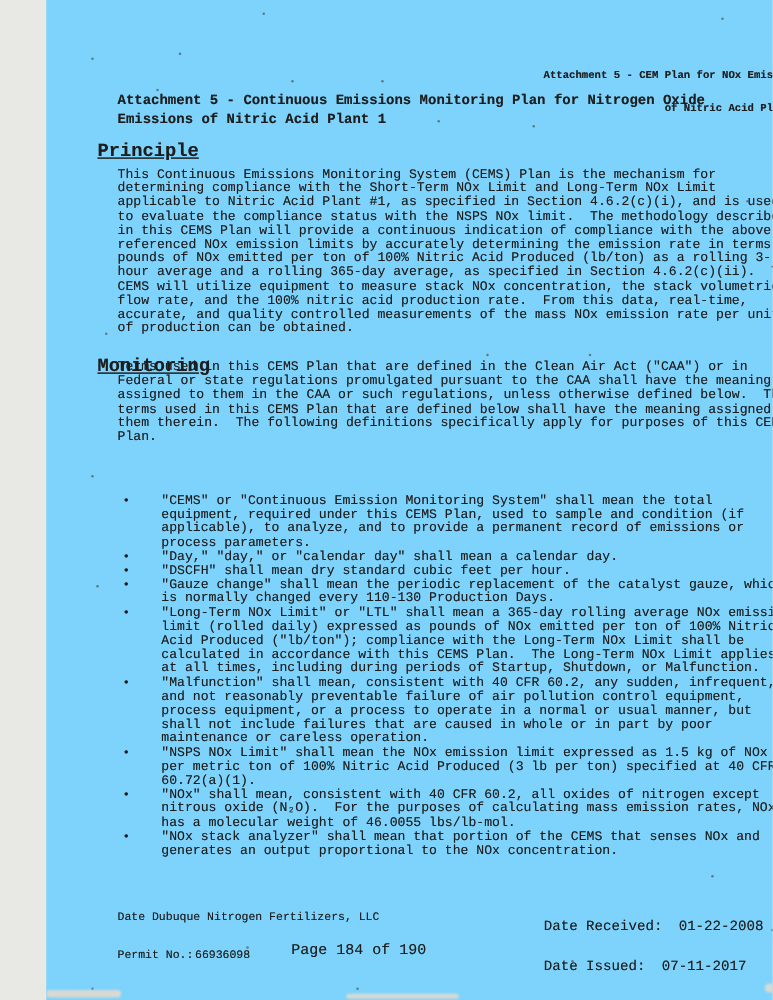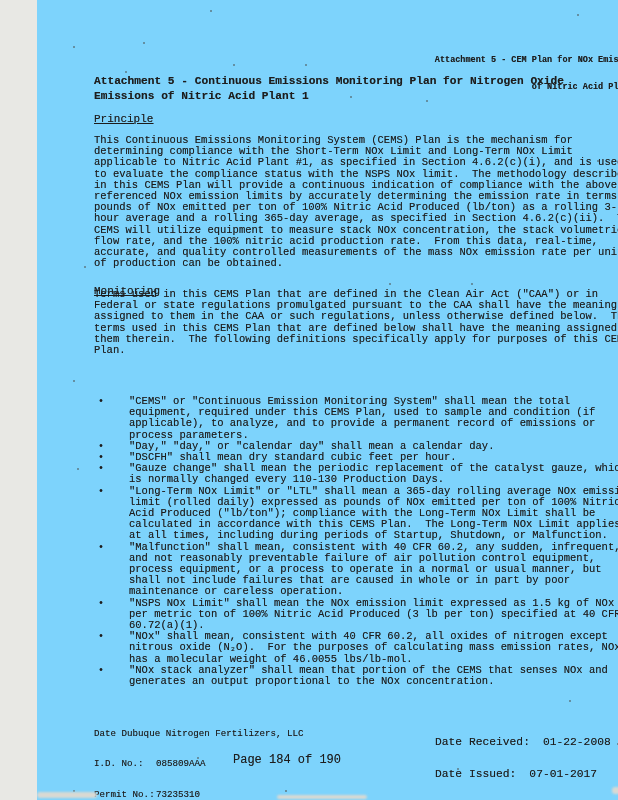--- a/index.html
+++ b/index.html
@@ -18,22 +18,22 @@
     text-align:right;
     font-size:8.5px; font-weight:700; line-height:9px;
     white-space:pre;
   }
   .doc-title {
     position:absolute; top:74px; left:57px; margin:0;
     font-size:11.2px; font-weight:700; line-height:15px;
     white-space:pre;
   }
   .sec-heading {
-    position:absolute; left:57px; margin:0;
-    font-size:11px; font-weight:400;
+    position:absolute; left:41px; margin:0;
+    font-size:15px; font-weight:700;
     text-decoration:underline;
   }
   .principle-heading { top:113px; }
   .definitions-heading { top:285px; }
   .body-text {
     position:absolute; left:57px; margin:0;
     font-size:10.5px; line-height:11.2px;
     white-space:pre;
   }
   .principle-body { top:135px; }
@@ -159,27 +159,26 @@
       </li>
     <li>
         <span class="bullet"></span>
         <span class="li-text">"NOx stack analyzer" shall mean that portion of the CEMS that senses NOx and
 generates an output proportional to the NOx concentration.</span>
       </li>
   </ul>
 
   <div class="footer-left">
     <div>Date Dubuque Nitrogen Fertilizers, LLC</div>
-    <div><span class="f-label">I.D. No.:</span><span>085809AAA</span></div>
-    <div><span class="f-label">Permit No.:</span><span>73235310</span></div>
+    <div><span class="f-label">Permit No.:</span><span>66936098</span></div>
   </div>
 
   <div class="footer-dates">
     <div><span>Date Received:</span><span class="fd-value">01-22-2008</span></div>
-    <div><span>Date Issued:</span><span class="fd-value">07-01-2017</span></div>
+    <div><span>Date Issued:</span><span class="fd-value">07-11-2017</span></div>
     
   </div>
 
   <div class="page-number">Page 184 of 190</div>
 
 <div class="speck" style="left: 173px; top: 10px;"></div>
     <div class="speck" style="left: 36px; top: 46px;"></div>
     <div class="speck" style="left: 106px; top: 42px;"></div>
     <div class="speck" style="left: 88px; top: 71px;"></div>
     <div class="speck" style="left: 196px; top: 64px;"></div>

